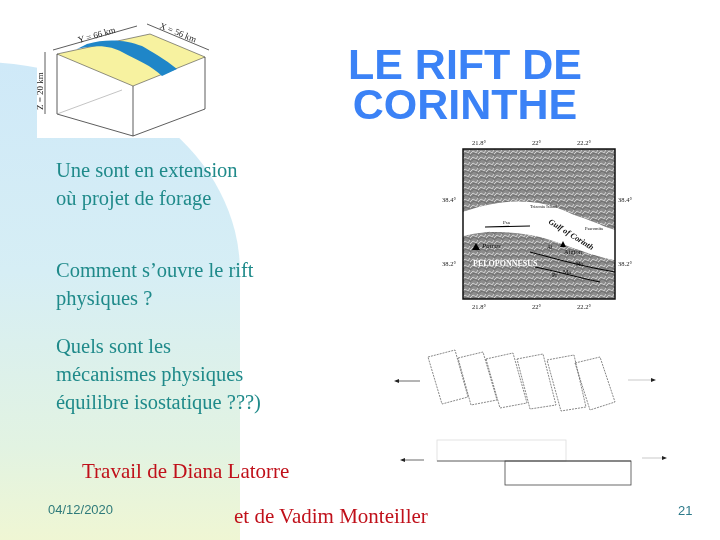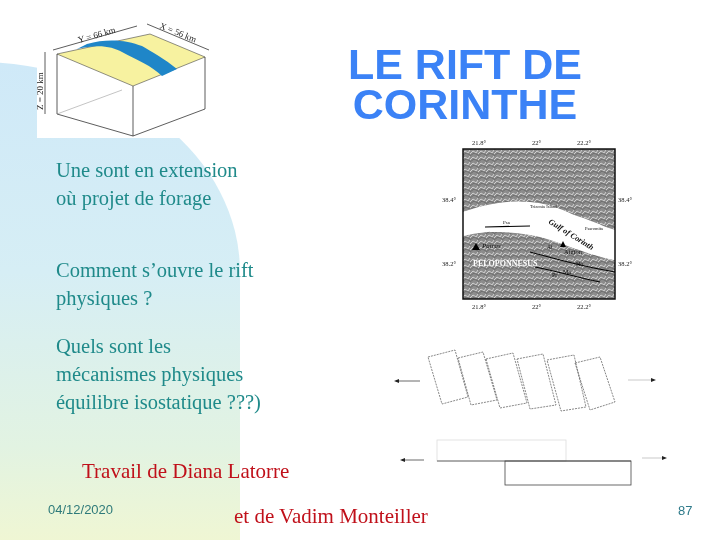--- a/index.html
+++ b/index.html
@@ -58,21 +58,21 @@
 <div class="txt" style="top:332px;">
   <div>Quels sont les</div>
   <div>mécanismes physiques</div>
   <div>équilibre isostatique ???)</div>
 </div>
 
 <div class="credit" style="left:82px; top:457px;">Travail de Diana Latorre</div>
 <div class="credit" style="left:214px; top:502px;margin-left:20px;">et de Vadim Monteiller</div>
 
 <div class="date">04/12/2020</div>
-<div class="pagenum">87</div>
+<div class="pagenum">21</div>
 
 <div class="map">
   <svg width="240" height="180" viewBox="0 0 240 180">
     <defs>
       <pattern id="relief" width="8" height="6" patternUnits="userSpaceOnUse">
         <rect width="8" height="6" fill="#8c8c8c"></rect>
         <path d="M0,4 L3,1 L6,3 L8,0" stroke="#d0d0d0" stroke-width="1" fill="none"></path>
         <path d="M0,6 L4,3 L8,5" stroke="#555" stroke-width="0.6" fill="none"></path>
       </pattern>
     </defs>

